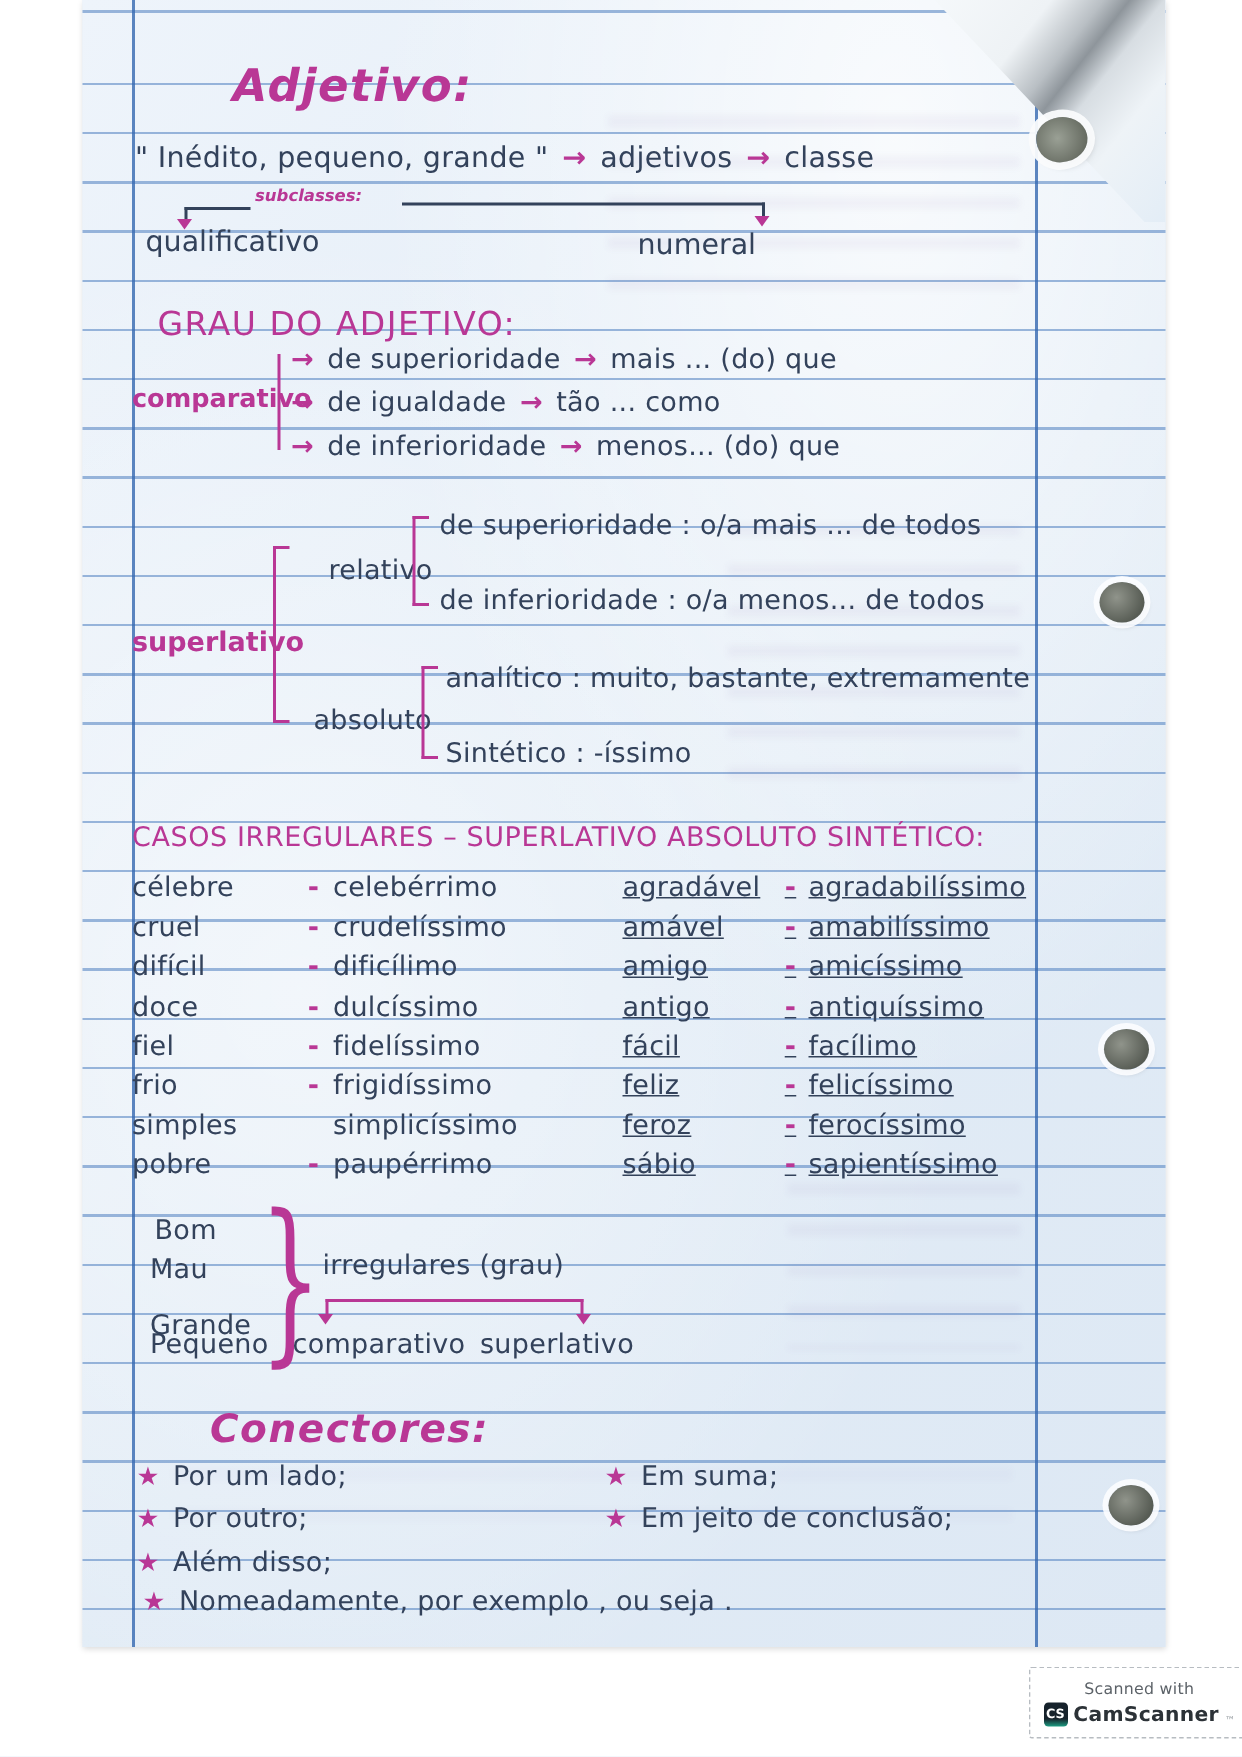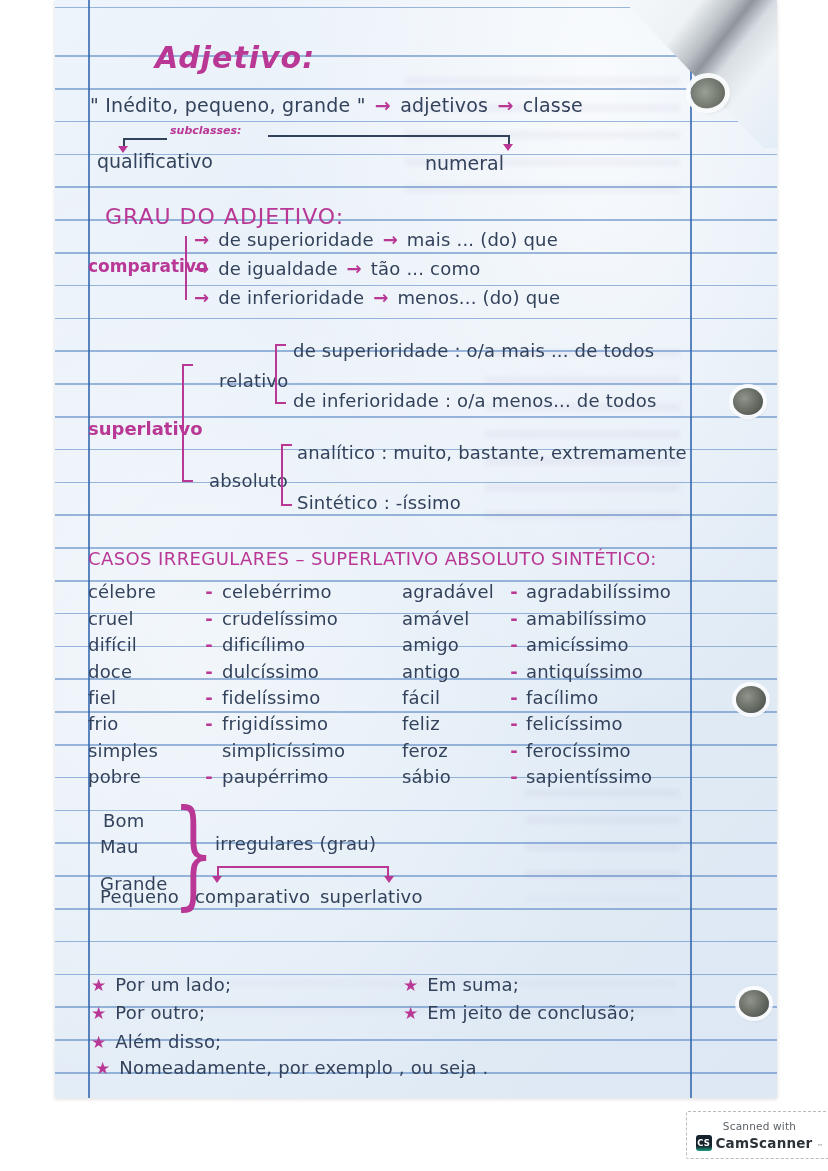--- a/index.html
+++ b/index.html
@@ -216,21 +216,21 @@
           <span class="pair-dash pink"></span>
           <span>simplicíssimo</span>
         </div>
       <div class="pair-row">
           <span class="pair-base">pobre</span>
           <span class="pair-dash pink">-</span>
           <span>paupérrimo</span>
         </div>
     </div>
 
-    <div class="abs hand ink col-r" style="left:347px; top:576px;">
+    <div class="abs hand ink col-r" style="left:360px; top:576px;text-decoration:underline;">
       <div class="pair-row">
           <span class="pair-base">agradável</span>
           <span class="pair-dash pink">-</span>
           <span>agradabilíssimo</span>
         </div>
       <div class="pair-row">
           <span class="pair-base">amável</span>
           <span class="pair-dash pink">-</span>
           <span>amabilíssimo</span>
         </div>
@@ -271,20 +271,21 @@
     <div class="abs ink hand" style="left:45px; top:861px;margin-top:12px;">Grande</div>
     <div class="abs ink hand" style="left:45px; top:886px;">Pequeno</div>
     <div class="brace" style="left:118px; top:802px;">}</div>
     <div class="abs ink hand" style="left:160px; top:833px;">irregulares (grau)</div>
     <div class="pconn" style="left:162px; top:866px; width:172px;"></div>
     <div class="tri-down" style="left:157px; top:876px;"></div>
     <div class="tri-down" style="left:329px; top:876px;"></div>
     <div class="abs ink hand" style="left:140px; top:886px;">comparativo</div>
     <div class="abs ink hand" style="left:265px; top:886px;">superlativo</div>
 
+    <div class="abs pink title-script" style="left:85px; top:938px; font-size:26px;">Conectores:</div>
 
     <div class="bullet-row" style="left:36px; top:974px;">
       <span class="star">★</span>
       <span class="ink hand">Por um lado;</span>
     </div>
     <div class="bullet-row" style="left:36px; top:1002px;">
       <span class="star">★</span>
       <span class="ink hand">Por outro;</span>
     </div>
     <div class="bullet-row" style="left:36px; top:1031px;">

